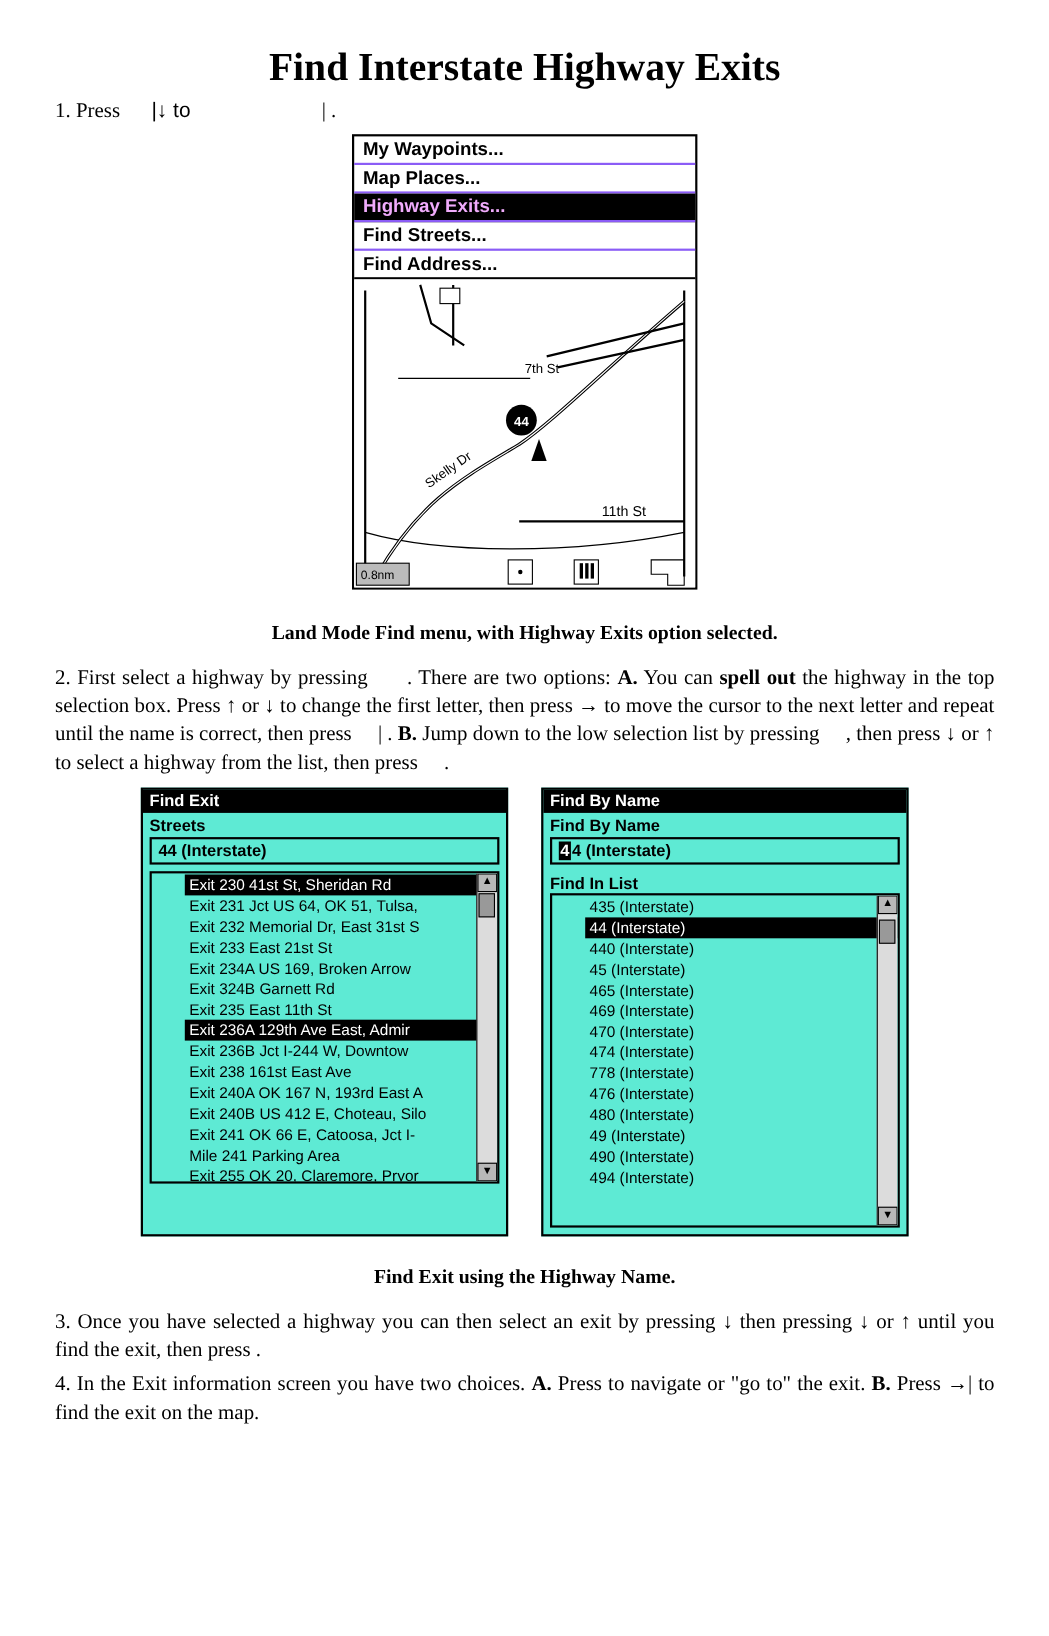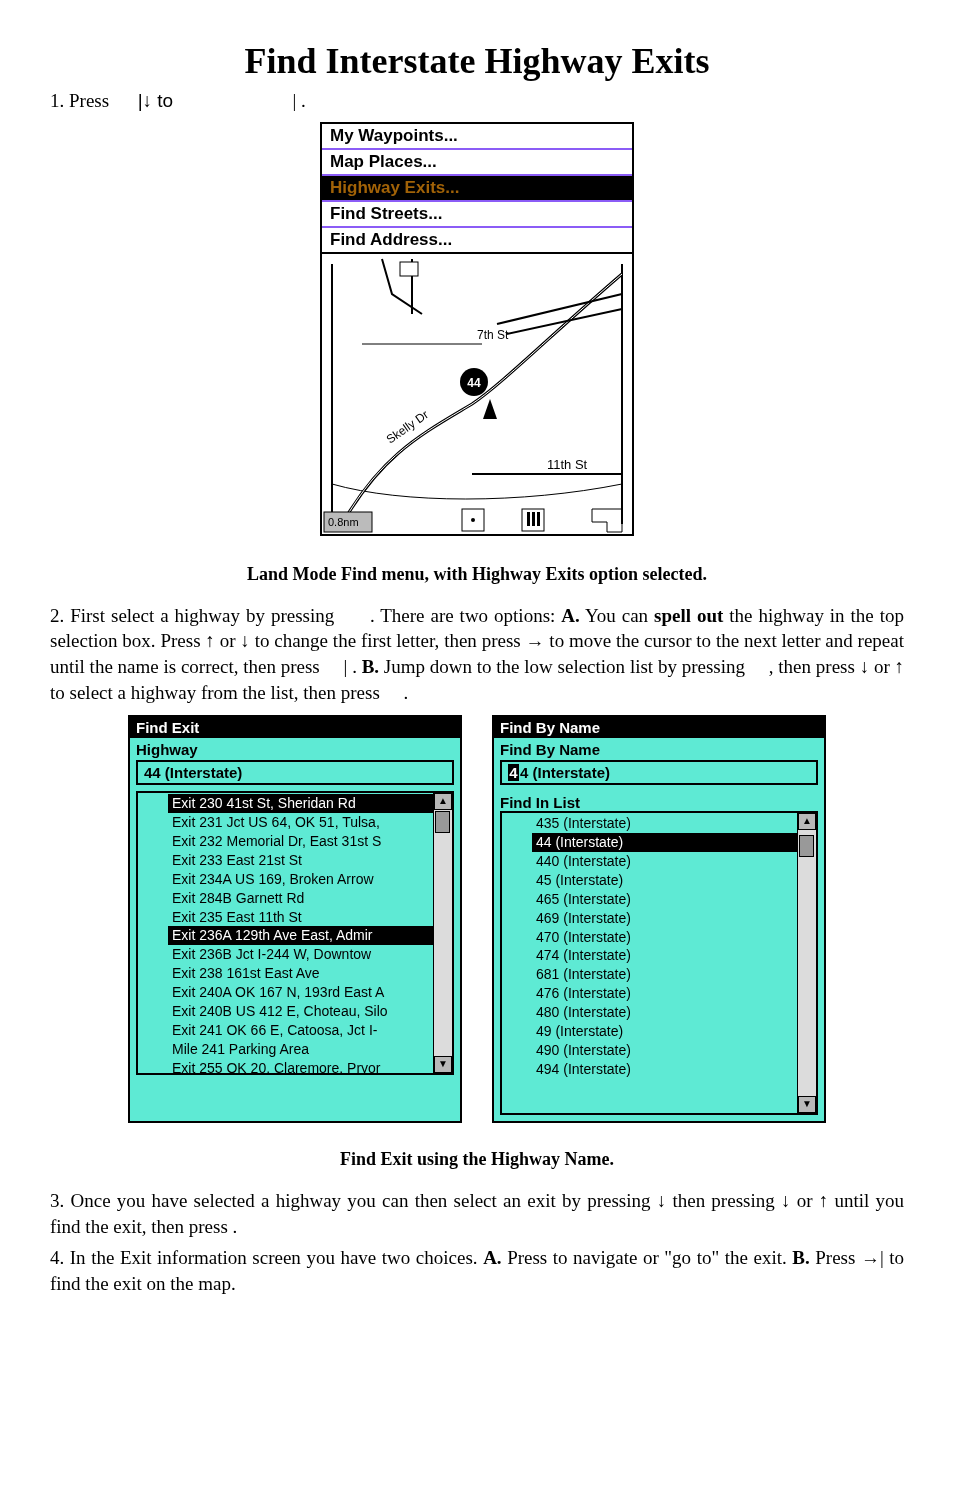--- a/index.html
+++ b/index.html
@@ -47,21 +47,21 @@
     border-bottom: 2px solid #000;
     font-family: Arial, sans-serif;
     font-size: 17px;
     font-weight: bold;
   }
   .menu-item {
     padding: 2px 8px;
     border-bottom: 2px solid #8b5cf6;
   }
   .menu-item:last-child { border-bottom: none; }
-  .menu-item.sel { background: #000; color: #a16207; }
+  .menu-item.sel { background: #000; color: #f0abfc; }
   .mapbox {
     position: relative;
     height: 280px;
     background: #fff;
     overflow: hidden;
   }
   .mapbox svg { width: 100%; height: 100%; }
 
   
   .shot-row {
@@ -210,30 +210,30 @@
 <p class="caption">Land Mode Find menu, with Highway Exits option selected.</p>
 
 <p class="step">
   <span>2. First select a highway by pressing </span>&nbsp;&nbsp;&nbsp;&nbsp;&nbsp;<span>. There are two options: </span><b>A.</b><span> You can </span><b>spell out</b><span> the highway in the top selection box. Press ↑ or ↓ to change the first letter, then press → to move the cursor to the next letter and repeat until the name is correct, then press </span>&nbsp;&nbsp;&nbsp;&nbsp;<span>| . </span><b>B.</b><span> Jump down to the low selection list by pressing </span>&nbsp;&nbsp;&nbsp;&nbsp;<span>, then press ↓ or ↑ to select a highway from the list, then press </span>&nbsp;&nbsp;&nbsp;&nbsp;<span>.</span>
 </p>
 
 <div class="shot-row">
 
   <div class="win">
     <div class="win-title">Find Exit</div>
-    <div class="lbl">Highway</div>
+    <div class="lbl">Streets</div>
     <div class="fld">44 (Interstate)</div>
     <div class="listbox">
       <div class="list-inner" id="exit-list">
           <div class="row sel">Exit 230 41st St, Sheridan Rd</div>
           <div class="row">Exit 231 Jct US 64, OK 51, Tulsa,</div>
           <div class="row">Exit 232 Memorial Dr, East 31st S</div>
           <div class="row">Exit 233 East 21st St</div>
           <div class="row">Exit 234A US 169, Broken Arrow</div>
-          <div class="row">Exit 284B Garnett Rd</div>
+          <div class="row">Exit 324B Garnett Rd</div>
           <div class="row">Exit 235 East 11th St</div>
           <div class="row sel">Exit 236A 129th Ave East, Admir</div>
           <div class="row">Exit 236B Jct I-244 W, Downtow</div>
           <div class="row">Exit 238 161st East Ave</div>
           <div class="row">Exit 240A OK 167 N, 193rd East A</div>
           <div class="row">Exit 240B US 412 E, Choteau, Silo</div>
           <div class="row">Exit 241 OK 66 E, Catoosa, Jct I-</div>
           <div class="row">Mile 241 Parking Area</div>
           <div class="row">Exit 255 OK 20, Claremore, Pryor</div>
         </div>
@@ -255,21 +255,21 @@
     <div class="listbox listbox-short">
       <div class="list-inner" id="name-list">
           <div class="row">435 (Interstate)</div>
           <div class="row sel">44 (Interstate)</div>
           <div class="row">440 (Interstate)</div>
           <div class="row">45 (Interstate)</div>
           <div class="row">465 (Interstate)</div>
           <div class="row">469 (Interstate)</div>
           <div class="row">470 (Interstate)</div>
           <div class="row">474 (Interstate)</div>
-          <div class="row">681 (Interstate)</div>
+          <div class="row">778 (Interstate)</div>
           <div class="row">476 (Interstate)</div>
           <div class="row">480 (Interstate)</div>
           <div class="row">49 (Interstate)</div>
           <div class="row">490 (Interstate)</div>
           <div class="row">494 (Interstate)</div>
         </div>
       <div class="scrollbar">
         <div class="sb-btn sb-up">▲</div>
         <div class="sb-thumb" style="top:22px"></div>
         <div class="sb-btn sb-down">▼</div>

